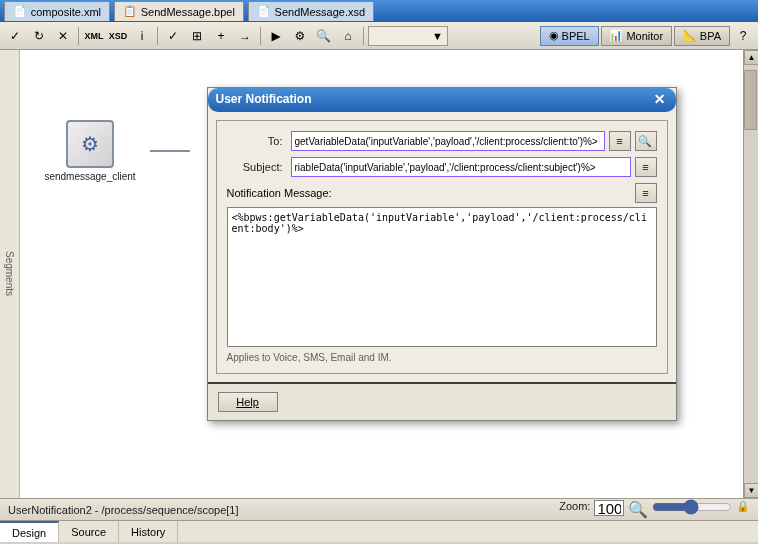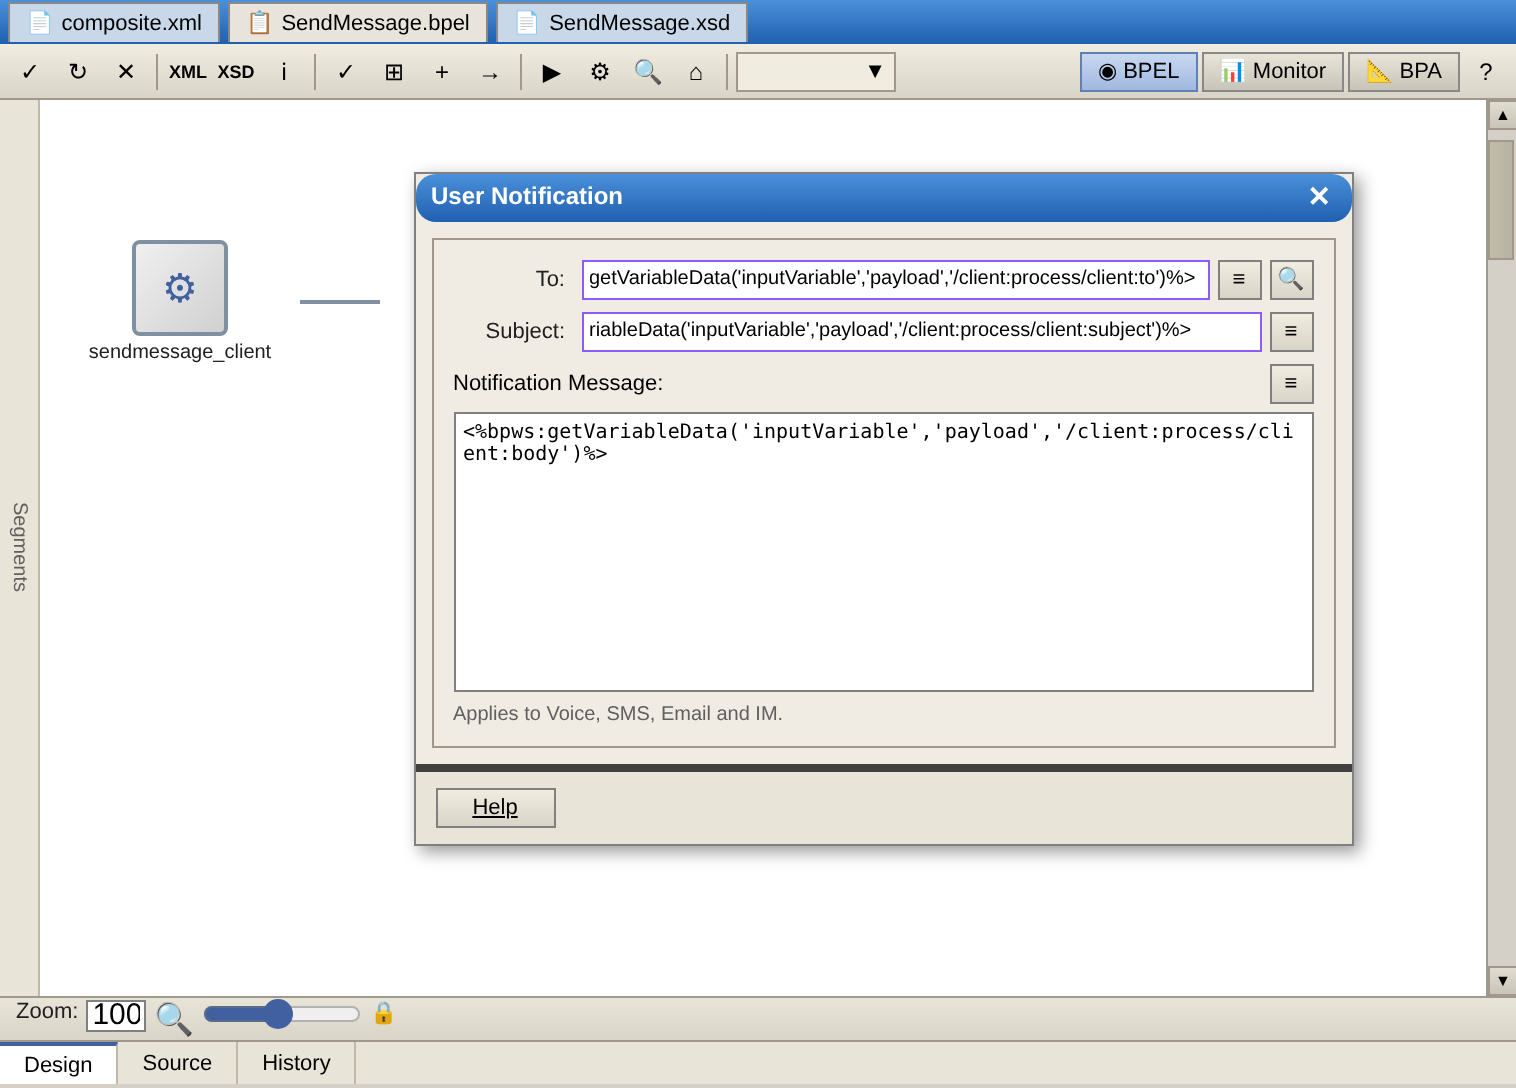--- a/index.html
+++ b/index.html
@@ -296,21 +296,21 @@
       color: #606060;
       margin-top: 3px;
     }
 
     
     .dialog-buttons {
       display: flex;
       justify-content: space-between;
       padding: 8px 10px 8px 10px;
       background: #e8e4d8;
-      border-top: 4px solid #404040;
+      border-top: 2px solid #404040;
       text-decoration: underline;
     }
     .dialog-btn {
       background: linear-gradient(to bottom, #f0ece0, #d8d4c8);
       border: 1px solid #808080;
       padding: 3px 16px;
       font-size: 11px;
       cursor: pointer;
       min-width: 60px;
     }
@@ -517,20 +517,21 @@
   </div>
 
   <div class="scrollbar-v">
     <div class="scrollbar-arrow">▲</div>
     <div class="scrollbar-thumb"></div>
     <div class="scrollbar-arrow" style="position:absolute;bottom:0;">▼</div>
   </div>
 </div>
 
 <div class="status-bar">
+  <span>UserNotification2 - /process/sequence/scope[1]</span>
   <div class="zoom-control">
     <span>Zoom:</span>
     <input class="zoom-input" type="text" value="100" style="">
     <span style="font-size:16px;">🔍</span>
     <input class="zoom-slider" type="range" min="10" max="200" value="100" style="">
     <span>🔒</span>
   </div>
 </div>
 
 <div class="bottom-tabs">

